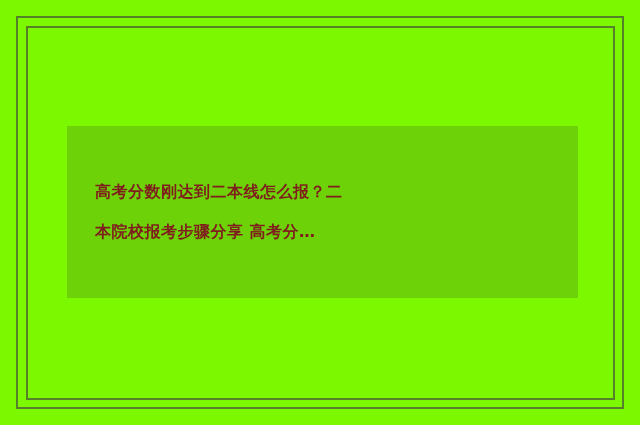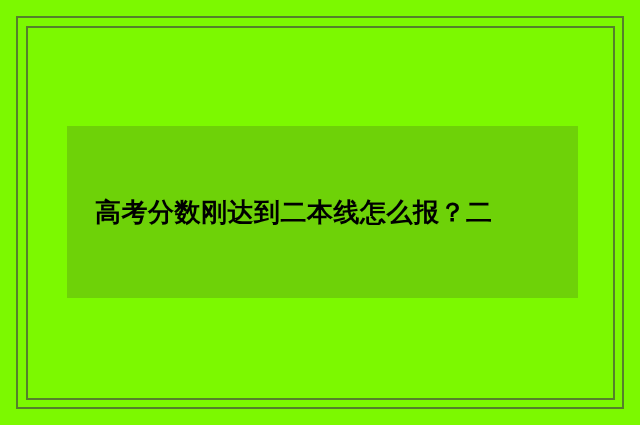--- a/index.html
+++ b/index.html
@@ -60,22 +60,22 @@
     flex-direction: column;
     justify-content: center;
     align-items: flex-start;
     padding: 0 28px;
   }
 
   
   #headline {
     margin: 0;
     padding: 0;
-    color: #000000;
-    font-size: 26px;
+    color: #7f1d1d;
+    font-size: 16px;
     font-weight: bold;
     line-height: 40px;
     letter-spacing: 0.5px;
     text-align: left;
     white-space: nowrap;
     font-family: "DejaVu Sans", "Liberation Sans", sans-serif;
   }
   #headline .line {
     display: block;
   }
@@ -85,16 +85,17 @@
 
 <div id="card">
 
   <div class="frame frame-outer"></div>
 
   <div class="frame frame-inner"></div>
 
   <div id="panel">
     <div id="headline">
       <span class="line">高考分数刚达到二本线怎么报？二</span>
+      <span class="line">本院校报考步骤分享 高考分…</span>
     </div>
   </div>
 
 </div>
 
 </body></html>

